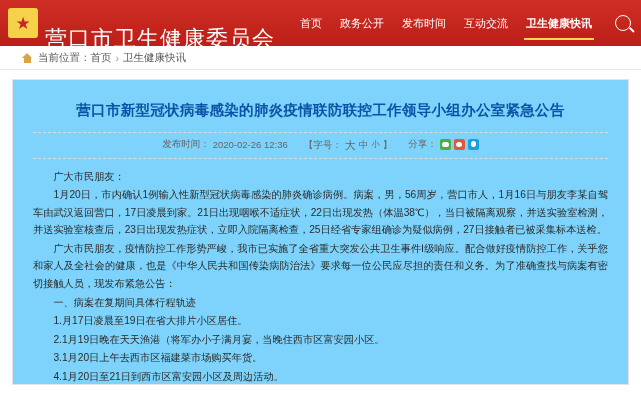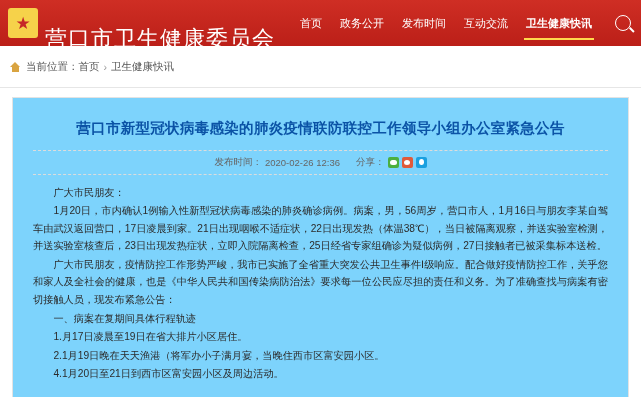--- a/index.html
+++ b/index.html
@@ -89,24 +89,24 @@
     width: 6px; height: 1.5px;
     background: #fff;
     transform: rotate(45deg);
     right: -5px; bottom: 0px;
   }
 
   
   .crumb-wrap {
     background: #fff;
     border-bottom: 1px solid #e6e6e6;
-    height: 42px;
+    height: 24px;
     display: flex;
     align-items: center;
-    padding: 0 10px;
+    padding: 0 22px;
     font-size: 10.5px;
     color: #555;
   }
   .home-ico {
     width: 11px; height: 10px;
     margin-right: 5px;
     position: relative;
     display: inline-block;
   }
   .home-ico:before {
@@ -226,36 +226,44 @@
 
   <div class="card">
 
     <div class="art-title">营口市新型冠状病毒感染的肺炎疫情联防联控工作领导小组办公室紧急公告</div>
 
     <div class="meta-line">
       <span class="meta-seg">
         <span>发布时间：</span>
         <span>2020-02-26 12:36</span>
       </span>
+      <span class="meta-seg font-sizes">
+        <span>【字号：</span>
+        <span class="fs big">大</span>
+        <span class="fs mid">中</span>
+        <span class="fs small">小</span>
+        <span>】</span>
+      </span>
       <span class="meta-seg">
         <span>分享：</span>
         <span class="share-icons">
           <span class="sh sh-wechat"></span>
           <span class="sh sh-weibo"></span>
           <span class="sh sh-qq"></span>
         </span>
       </span>
     </div>
 
     <div class="body-text">
       <p>广大市民朋友：</p>
       <p>1月20日，市内确认1例输入性新型冠状病毒感染的肺炎确诊病例。病案，男，56周岁，营口市人，1月16日与朋友李某自驾车由武汉返回营口，17日凌晨到家。21日出现咽喉不适症状，22日出现发热（体温38℃），当日被隔离观察，并送实验室检测，并送实验室核查后，23日出现发热症状，立即入院隔离检查，25日经省专家组确诊为疑似病例，27日接触者已被采集标本送检。</p>
       <p>广大市民朋友，疫情防控工作形势严峻，我市已实施了全省重大突发公共卫生事件Ⅰ级响应。配合做好疫情防控工作，关乎您和家人及全社会的健康，也是《中华人民共和国传染病防治法》要求每一位公民应尽担的责任和义务。为了准确查找与病案有密切接触人员，现发布紧急公告：</p>
       <p>一、病案在复期间具体行程轨迹</p>
       <p>1.月17日凌晨至19日在省大排片小区居住。</p>
       <p>2.1月19日晚在天天渔港（将军办小子满月宴，当晚住西市区富安园小区。</p>
+      <p>3.1月20日上午去西市区福建菜市场购买年货。</p>
       <p>4.1月20日至21日到西市区富安园小区及周边活动。</p>
 
     </div>
   </div>
 
   <div class="footer-bar"></div>
 </div>
 
 </body></html>

